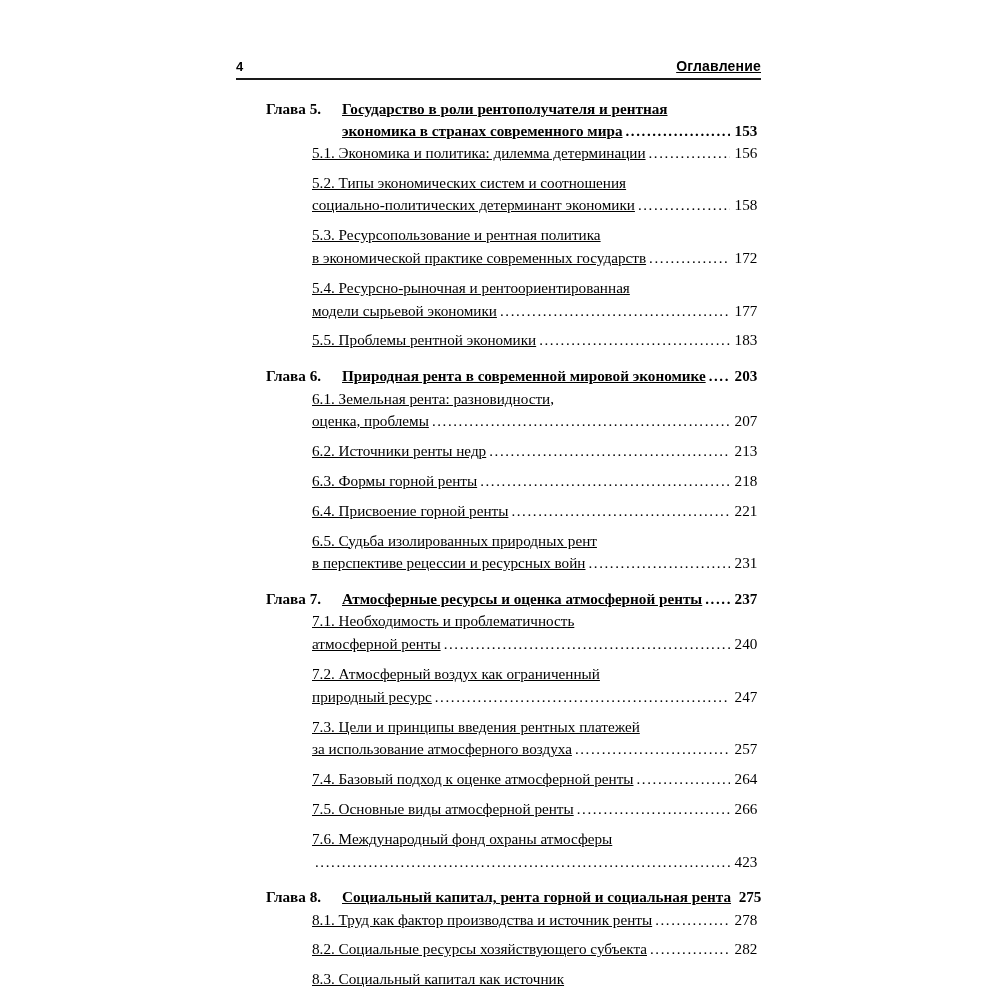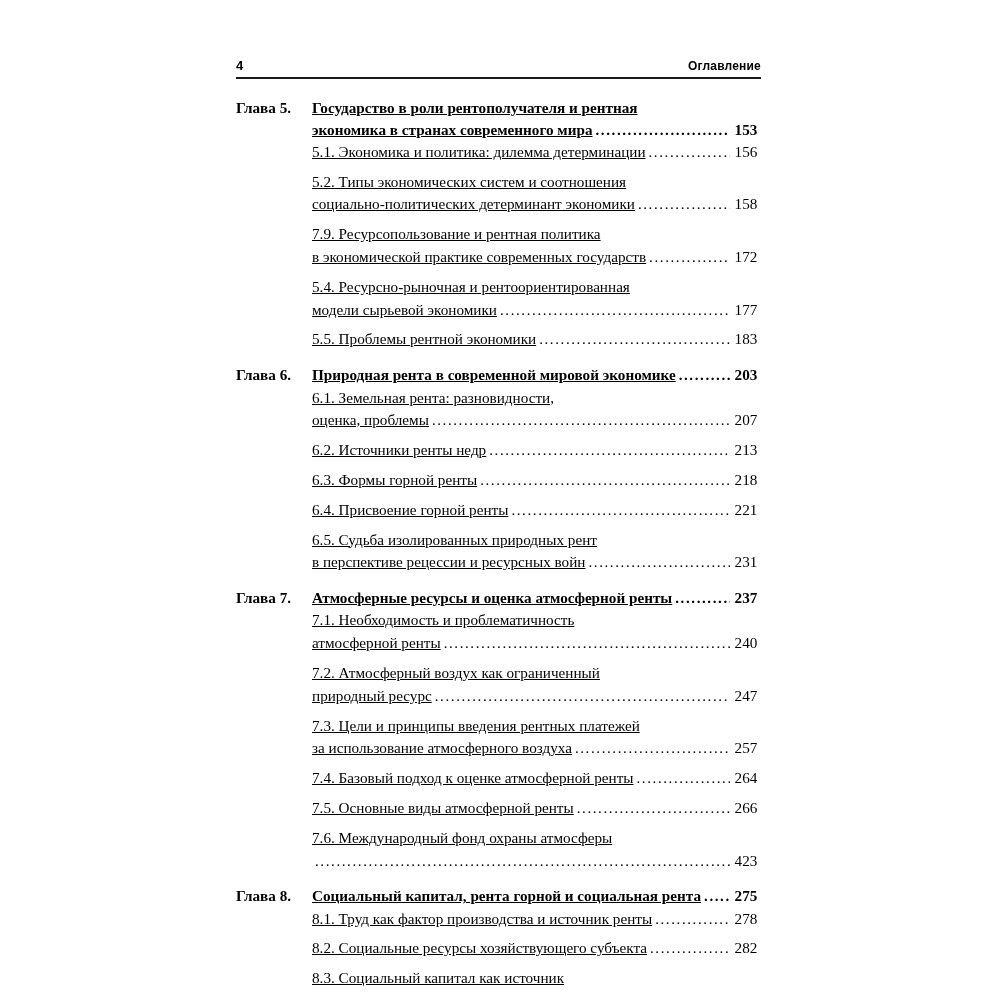--- a/index.html
+++ b/index.html
@@ -34,35 +34,37 @@
     font-weight: bold;
     font-size: 12.5px;
     padding-bottom: 4px;
     border-bottom: 2px solid #1a1a1a;
     letter-spacing: 0.2px;
   }
   .page-header .folio {
     font-size: 13px;
   }
   .page-header .running-title {
-    font-size: 12px;
+    font-size: 14px;
+    text-decoration: underline;
   }
   .toc {
     margin-top: 18px;
   }
   .chapter-group {
     margin-bottom: 13px;
   }
   .chapter-row {
     display: flex;
     align-items: baseline;
     font-family: "Liberation Serif", serif;
     font-weight: bold;
     font-size: 15.2px;
     line-height: 1.42;
+    margin-left: 30px;
   }
   .chapter-label {
     flex: 0 0 76px;
     white-space: nowrap;
   }
   .chapter-body {
     flex: 1 1 auto;
     min-width: 0;
   }
   .entry-line {
@@ -145,21 +147,21 @@
                 <span class="no-dots"></span>
               </div>
               <div class="entry-line">
                 <span class="entry-text">социально-политических детерминант экономики</span>
                 <span class="dots">........................................................................................................................</span>
                 <span class="pageno">158</span>
               </div>
             </div>
             <div class="section-row">
               <div class="entry-line">
-                <span class="entry-text">7.9. Ресурсопользование и рентная политика</span>
+                <span class="entry-text">5.3. Ресурсопользование и рентная политика</span>
                 <span class="no-dots"></span>
               </div>
               <div class="entry-line">
                 <span class="entry-text">в экономической практике современных государств</span>
                 <span class="dots">........................................................................................................................</span>
                 <span class="pageno">172</span>
               </div>
             </div>
             <div class="section-row">
               <div class="entry-line">

